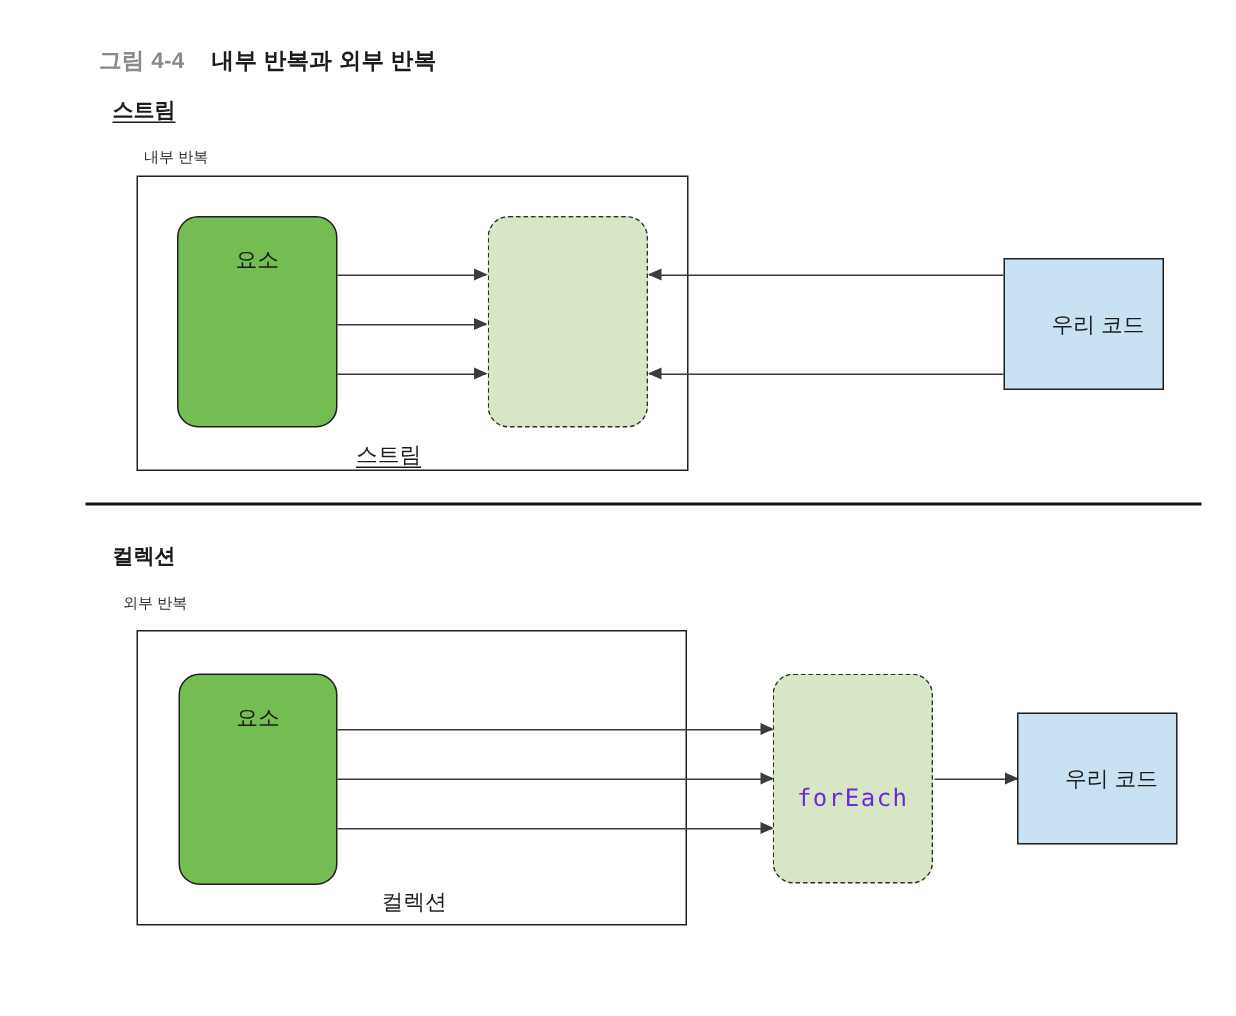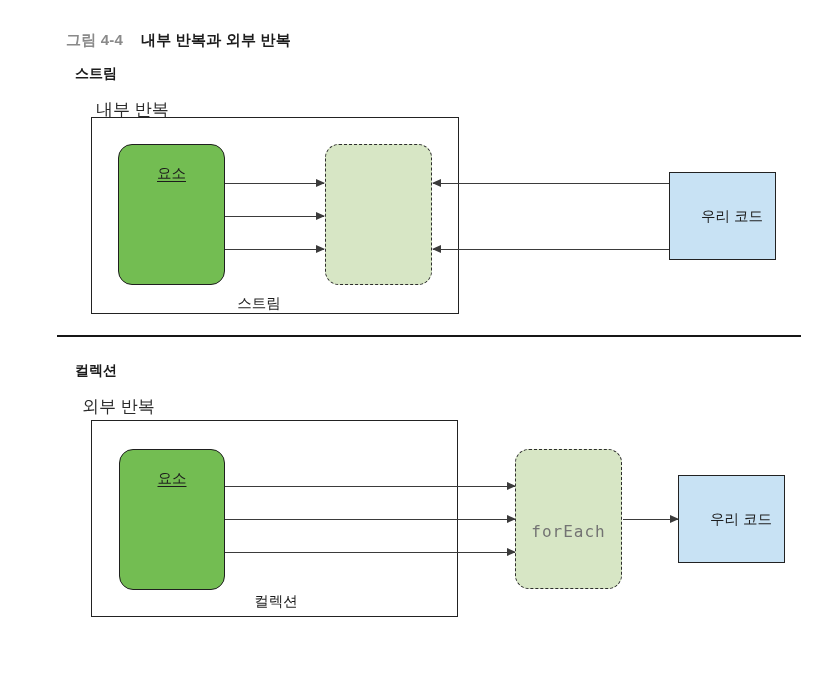--- a/index.html
+++ b/index.html
@@ -32,56 +32,56 @@
   }
   .fig-title .fig-label {
     color: var(--figure-label-gray);
     margin-right: 6px;
   }
 
   .section-header {
     font-size: 14px;
     font-weight: bold;
   }
-  .underlined { text-underline-offset: 3px; }
+  .underlined { text-decoration: underline; text-underline-offset: 3px; }
 
   .sub-label {
-    font-size: 17px;
+    font-size: 10px;
     color: #2a2a2a;
   }
 
   .outer-box {
     border: 1.6px solid #222222;
     background: #ffffff;
   }
 
   .element-box {
     background: var(--element-green);
     border: 1.8px solid #1f1f1f;
     border-radius: 14px;
     display: flex;
     justify-content: center;
     align-items: flex-start;
     padding-top: 13px;
     font-size: 14.5px;
   }
-  .element-box .lbl { text-decoration: underline; text-underline-offset: 3px; text-align: center; }
+  .element-box .lbl { text-underline-offset: 3px; text-align: center; }
 
   .buffer-box {
     background: var(--buffer-green);
     border: 1.6px dashed #2d2d2d;
     border-radius: 14px;
     display: flex;
     justify-content: center;
     align-items: center;
   }
   .buffer-box .mono {
     font-family: "DejaVu Sans Mono", "Liberation Mono", monospace;
     font-size: 16px;
-    color: #737373;
+    color: #6d28d9;
     letter-spacing: 1px;
     margin-top: 24px;
   }
 
   .code-box {
     background: var(--code-blue);
     border: 1.6px solid #222222;
     display: flex;
     justify-content: flex-end;
     align-items: center;

